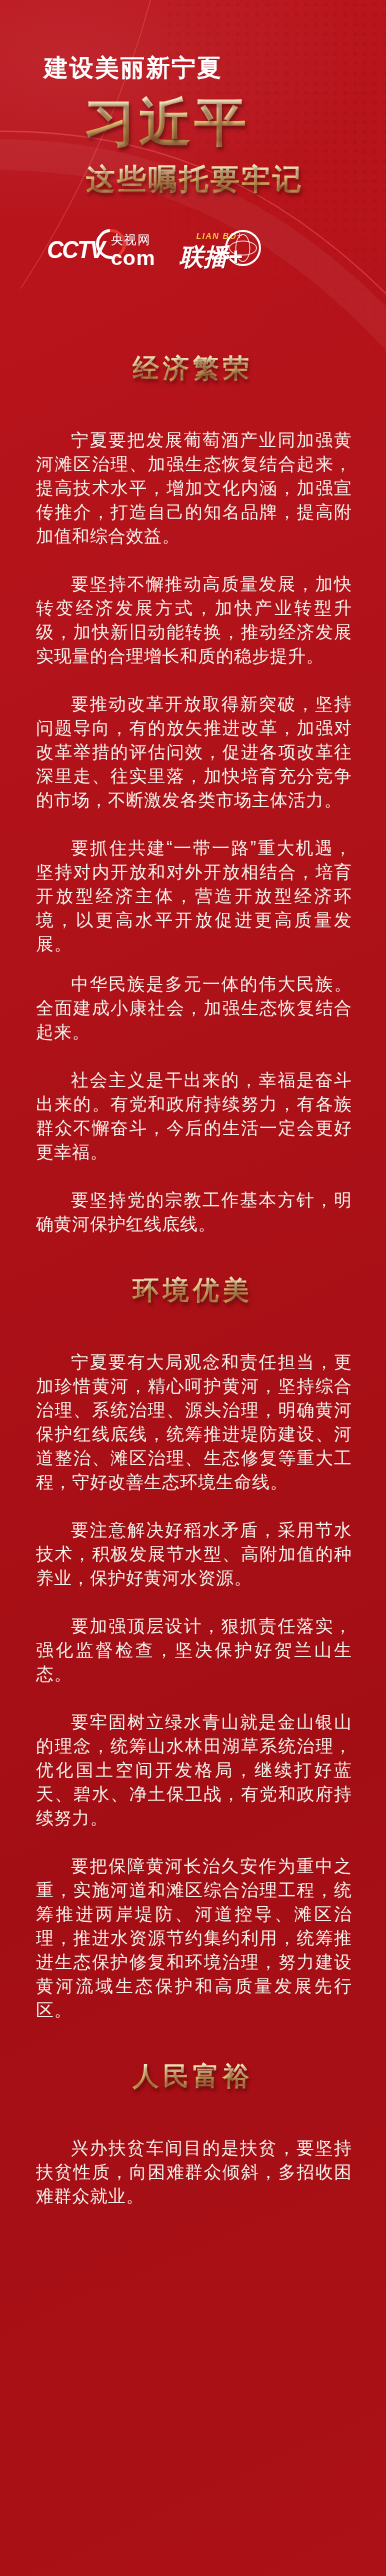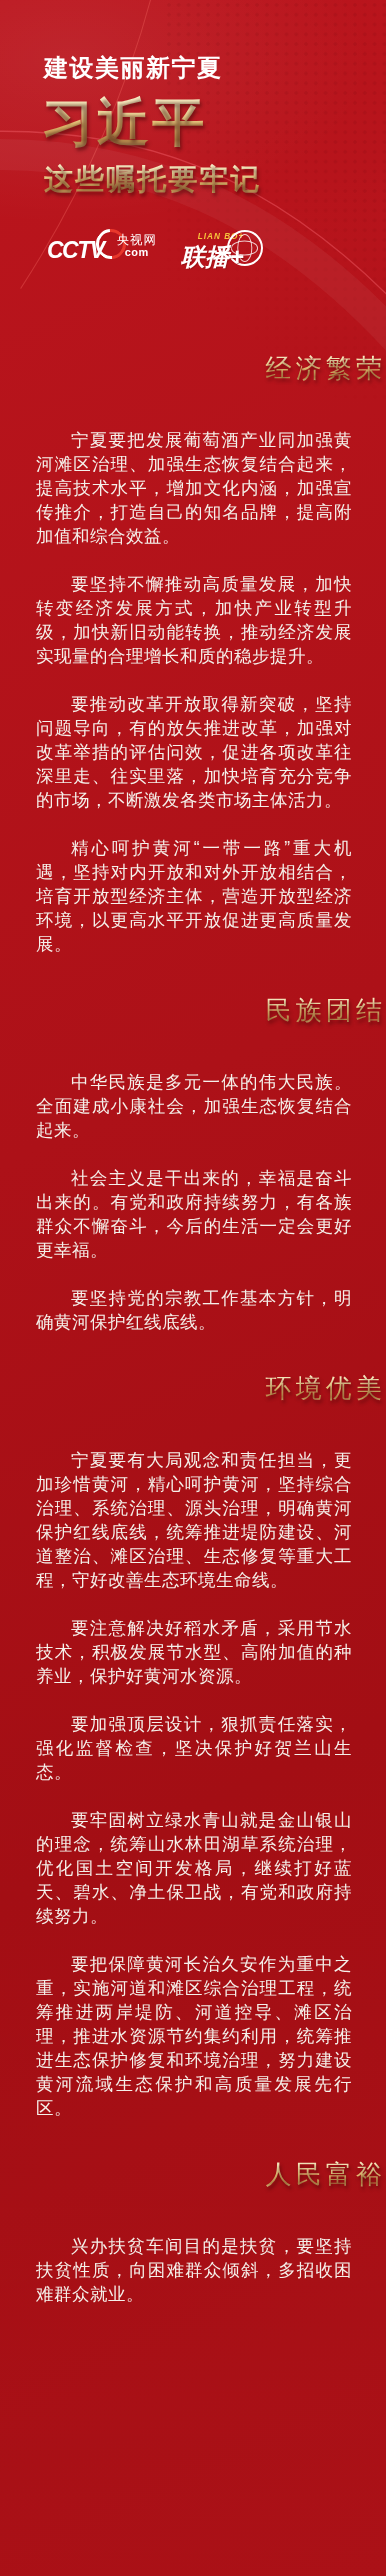--- a/index.html
+++ b/index.html
@@ -18,63 +18,64 @@
   .deco-dots{
     position:absolute;top:0;right:0;width:222px;height:402px;
     background-image:radial-gradient(circle, rgba(40,0,0,0.12) 1.5px, transparent 1.9px);
     background-size:9.8px 9.8px;
     opacity:.55;
     -webkit-mask-image:linear-gradient(215deg,#000 35%,transparent 80%);
             mask-image:linear-gradient(215deg,#000 35%,transparent 80%);
   }
   .deco-curves{position:absolute;top:0;left:0;pointer-events:none;}
   
-  .header{position:relative;height:337px;text-align:center;}
+  .header{position:relative;height:337px;}
   .kicker{
     position:absolute;left:44px;top:52px;
     font-size:24px;font-weight:700;letter-spacing:1.5px;color:#ffffff;
   }
   .gold3d{
     color:#f0d393;
     text-shadow:0 -1px 0.5px rgba(255,250,225,.55),
                 1px 1.5px 0 rgba(110,60,10,.55),
                 2.1px 3.6px 4.6px rgba(40,0,0,.5);
+    margin-left:42px;
   }
   @supports (-webkit-background-clip:text){
     .gold3d{
       background:linear-gradient(180deg,#fdf6d8 4%,#f6e3ab 30%,#e7bf72 52%,#b9894a 74%,#f3d898 96%);
       -webkit-background-clip:text;background-clip:text;color:transparent;
       text-shadow:1.5px 2.6px 3.6px rgba(40,0,0,.45);
     }
   }
   .main-title{
     position:absolute;left:42px;top:88px;
     font-size:52px;font-weight:800;letter-spacing:3.1px;
   }
   .subtitle{
     position:absolute;left:44px;top:160px;
     font-size:29px;font-weight:800;letter-spacing:2.1px;
   }
   
   .logos{position:absolute;left:47px;top:233px;display:flex;align-items:flex-start;gap:24px;}
-  .cctv{position:relative;display:flex;align-items:flex-start;gap:13px;height:35px;}
+  .cctv{position:relative;display:flex;align-items:flex-start;gap:7px;height:35px;}
   .cctv-word{
     position:relative;z-index:2;
     font-size:23px;font-weight:800;font-style:italic;color:#fff;
     letter-spacing:-1.5px;line-height:34px;
   }
   .cctv-ring{
     position:absolute;left:49px;top:-4.1px;z-index:1;
     width:24px;height:24px;border-radius:50%;
     border:3.6px solid;border-color:#e8372c #e8372c #ffffff #ffffff;
     transform:rotate(40deg);
   }
   .cctv-col{position:relative;z-index:2;display:flex;flex-direction:column;line-height:1.05;padding-top:1px;}
   .cctv-site{font-size:12.4px;color:#fff;letter-spacing:1px;}
-  .cctv-com{font-size:11px;color:#fff;font-weight:600;letter-spacing:0.5px;}
+  .cctv-com{font-size:21px;color:#fff;font-weight:600;letter-spacing:0.5px;}
   .lianbo{position:relative;height:40px;width:93px;}
   .lianbo-en{
     position:absolute;left:1px;top:-1px;
     font-size:8.2px;font-weight:800;font-style:italic;color:#f5c33c;letter-spacing:1px;padding-left:16px;
   }
   .lianbo-globe{
     position:absolute;right:11.3px;top:-3.1px;width:36px;height:36px;
     border:2.1px solid #fff;border-radius:50%;box-sizing:border-box;
   }
   .lianbo-globe::before{
@@ -89,21 +90,21 @@
   }
   .lianbo-cn{
     position:absolute;left:0;top:8.2px;z-index:2;
     font-size:24px;font-weight:800;font-style:italic;color:#fff;letter-spacing:0.5px;
     text-shadow:1px 1px 0 rgba(120,10,10,.4);
   }
   
   .content{position:relative;}
   .sec-title{
     margin:14.4px 0 42px 0;
-    font-size:26px;font-weight:400;letter-spacing:4.1px;text-align:right;
+    font-size:26px;font-weight:700;letter-spacing:4.1px;text-align:center;
   }
   .section + .section .sec-title{margin-top:37px;}
   .para{
     margin:16px 34px 24px 36px;
     font-size:17.5px;line-height:24px;letter-spacing:0.5px;
     text-indent:2em;text-align:justify;color:#f5f0ea;
   }
   .para:last-child{margin-bottom:0;}
 </style>
 </head>
@@ -139,25 +140,24 @@
     </div>
   </div>
 
   <div class="content">
 
     <div class="section">
       <h2 class="sec-title gold3d">经济繁荣</h2>
       <p class="para">宁夏要把发展葡萄酒产业同加强黄河滩区治理、加强生态恢复结合起来，提高技术水平，增加文化内涵，加强宣传推介，打造自己的知名品牌，提高附加值和综合效益。</p>
       <p class="para">要坚持不懈推动高质量发展，加快转变经济发展方式，加快产业转型升级，加快新旧动能转换，推动经济发展实现量的合理增长和质的稳步提升。</p>
       <p class="para">要推动改革开放取得新突破，坚持问题导向，有的放矢推进改革，加强对改革举措的评估问效，促进各项改革往深里走、往实里落，加快培育充分竞争的市场，不断激发各类市场主体活力。</p>
-      <p class="para">精心呵护黄河“一带一路”重大机遇，坚持对内开放和对外开放相结合，培育开放型经济主体，营造开放型经济环境，以更高水平开放促进更高质量发展。</p>
+      <p class="para">要抓住共建“一带一路”重大机遇，坚持对内开放和对外开放相结合，培育开放型经济主体，营造开放型经济环境，以更高水平开放促进更高质量发展。</p>
     </div>
 
     <div class="section">
-      <h2 class="sec-title gold3d">民族团结</h2>
       <p class="para">中华民族是多元一体的伟大民族。全面建成小康社会，加强生态恢复结合起来。</p>
       <p class="para">社会主义是干出来的，幸福是奋斗出来的。有党和政府持续努力，有各族群众不懈奋斗，今后的生活一定会更好更幸福。</p>
       <p class="para">要坚持党的宗教工作基本方针，明确黄河保护红线底线。</p>
     </div>
 
     <div class="section">
       <h2 class="sec-title gold3d">环境优美</h2>
       <p class="para">宁夏要有大局观念和责任担当，更加珍惜黄河，精心呵护黄河，坚持综合治理、系统治理、源头治理，明确黄河保护红线底线，统筹推进堤防建设、河道整治、滩区治理、生态修复等重大工程，守好改善生态环境生命线。</p>
       <p class="para">要注意解决好稻水矛盾，采用节水技术，积极发展节水型、高附加值的种养业，保护好黄河水资源。</p>
       <p class="para">要加强顶层设计，狠抓责任落实，强化监督检查，坚决保护好贺兰山生态。</p>

